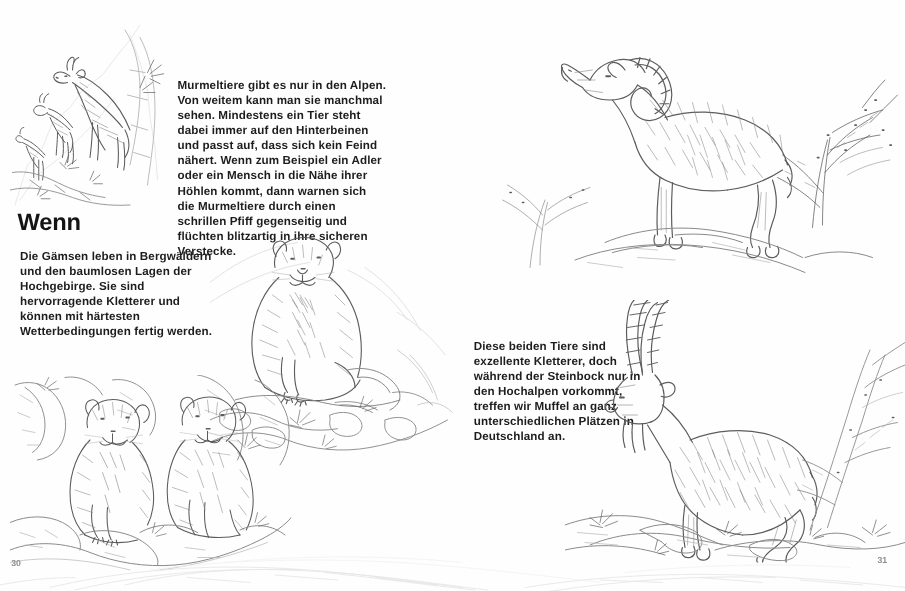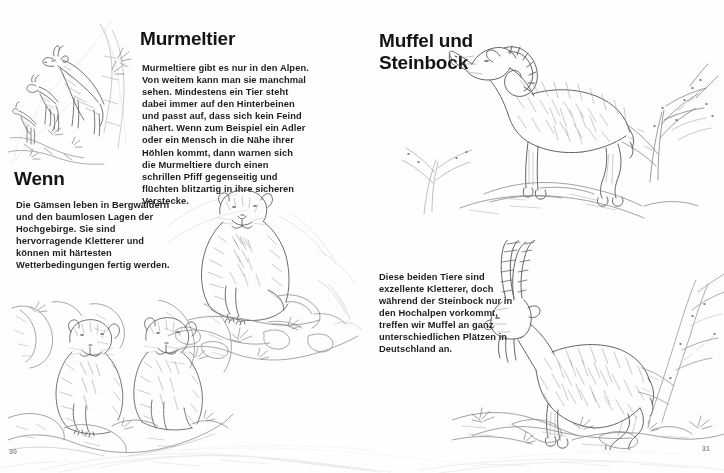--- a/index.html
+++ b/index.html
@@ -142,21 +142,20 @@
 
           <g class="s-mid" stroke-width="0.7">
             <path d="M2 124 C14 122 26 126 38 132 C50 138 62 142 76 144"></path>
             <path d="M0 138 C16 134 34 138 50 144 C64 149 80 151 96 150"></path>
             <path d="M16 130 L24 136 M36 134 L44 140 M56 140 L64 146"></path>
           </g>
         </g>
       </svg>
     </div>
 
-    <h1 class="heading" id="t-murmeltier-title">Murmeltier</h1>
 
     <p class="body-text" id="t-murmeltier-body">Murmeltiere gibt es nur in den Alpen. Von weitem kann man sie manchmal sehen. Mindestens ein Tier steht dabei immer auf den Hinterbeinen und passt auf, dass sich kein Feind nähert. Wenn zum Beispiel ein Adler oder ein Mensch in die Nähe ihrer Höhlen kommt, dann warnen sich die Murmeltiere durch einen schrillen Pfiff gegenseitig und flüchten blitzartig in ihre sicheren Verstecke.</p>
 
     <h1 class="heading" id="t-gams-title">Wenn</h1>
 
     <p class="body-text" id="t-gams-body">Die Gämsen leben in Bergwäldern und den baumlosen Lagen der Hochgebirge. Sie sind hervorragende Kletterer und können mit härtesten Wetterbedingungen fertig werden.</p>
 
     <div class="illus" id="ill-marmot-main">
       <svg viewBox="0 0 200 190">
         <g fill="none" stroke-linecap="round" stroke-linejoin="round">
@@ -348,21 +347,20 @@
         </g>
       </svg>
     </div>
 
     <span class="folio" id="folio-left">30</span>
   </div>
 
   <div class="page page-right">
   </div>
 
-  <h1 class="heading" id="t-muffel-title">Muffel und Steinbock</h1>
 
   <p class="body-text" id="t-muffel-body">Diese beiden Tiere sind exzellente Kletterer, doch während der Steinbock nur in den Hochalpen vorkommt, treffen wir Muffel an ganz unterschiedlichen Plätzen in Deutschland an.</p>
 
   <div class="illus" id="ill-mouflon">
     <svg viewBox="0 0 320 220">
       <g fill="none" stroke-linecap="round" stroke-linejoin="round">
 
         <g class="s-dark" stroke-width="0.95">
 
           <path d="M72 56 C64 50 58 46 54 44 C50 42 48 44 50 48 C52 52 58 58 66 62"></path>

